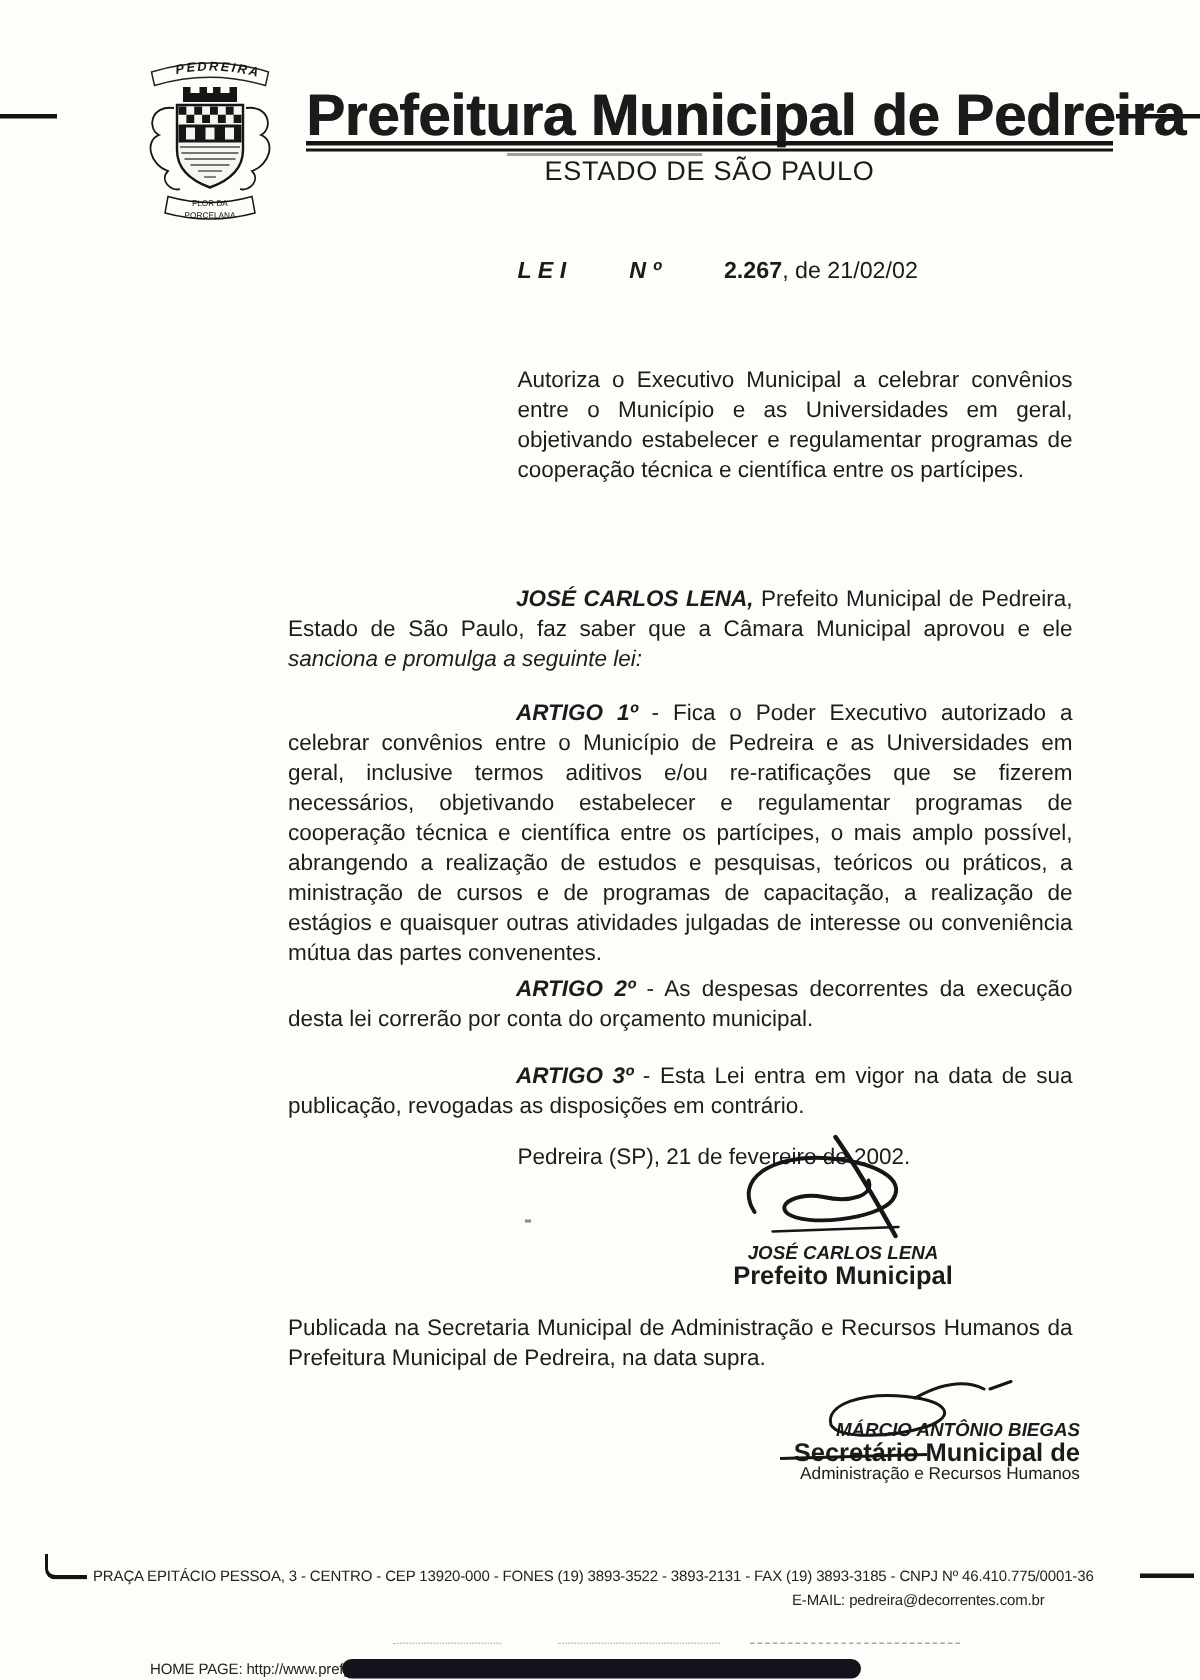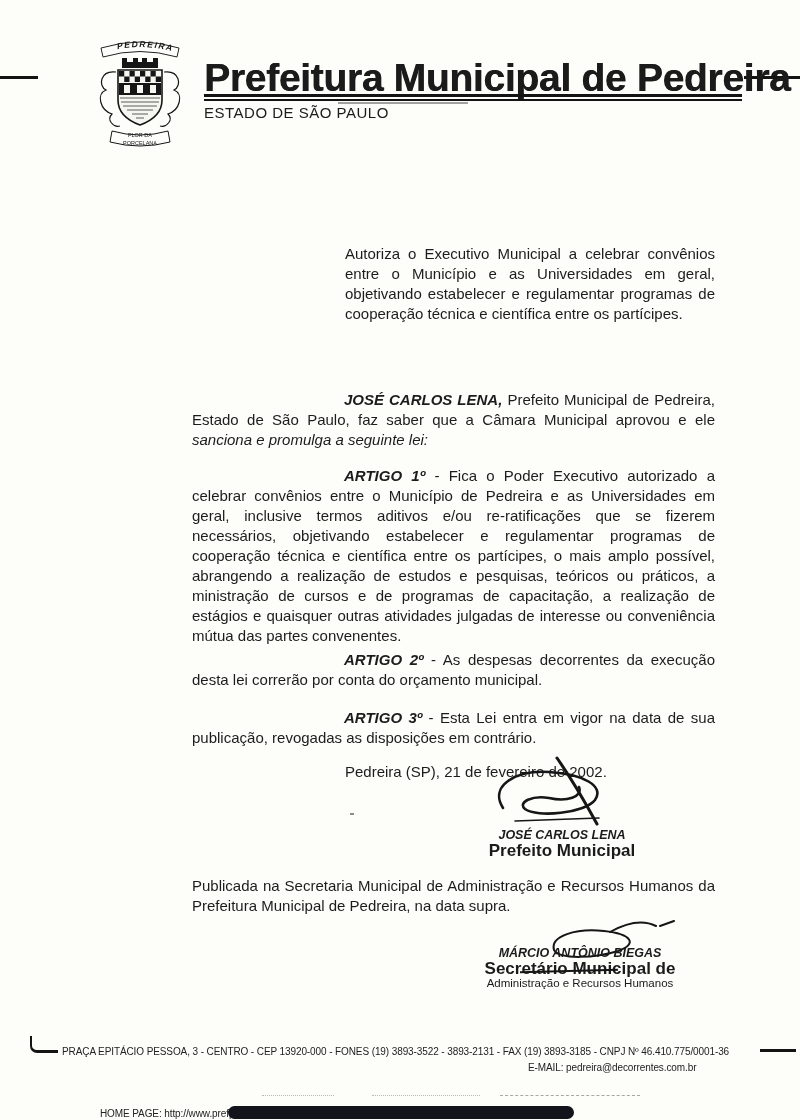--- a/index.html
+++ b/index.html
@@ -14,21 +14,21 @@
   .b{font-weight:bold;}
   .i{font-style:italic;}
   .body-text{font-size:15px;line-height:20px;color:#1c1c1c;}
   .just{text-align:justify;}
   
   .doc-title{
     font-size:39px;font-weight:bold;letter-spacing:-0.3px;white-space:nowrap;
     text-shadow:0.5px 0 0 currentColor;
   }
   .rule{background:#141414;}
-  .subtitle{font-size:15px;letter-spacing:0.5px;}
+  .subtitle{font-size:18px;letter-spacing:0.5px;text-align:center;}
   
   .lei-line{font-size:15.5px;white-space:nowrap;}
   .lei-gap{display:inline-block;width:42px;}
   
   .sig-name{font-size:12.5px;font-weight:bold;font-style:italic;line-height:15px;}
   .sig-role{font-size:17px;font-weight:bold;line-height:15px;}
   .sig-role-light{font-size:11.5px;line-height:14px;}
   .sig-block{text-align:center;}
   svg.sig path{fill:none;stroke:#161616;stroke-linecap:round;}
   
@@ -88,20 +88,23 @@
       <text x="48" y="109" text-anchor="middle" font-size="5.5" fill="#161616">PORCELANA</text>
     </svg>
   </div>
 
   <div class="abs doc-title" style="left:204px;top:56px;">Prefeitura Municipal de Pedreira</div>
   <div class="abs rule" style="left:204px;top:94px;width:538px;height:3px;"></div>
   <div class="abs rule" style="left:204px;top:99px;width:538px;height:1.5px;"></div>
   <div class="abs" style="left:338px;top:102px;width:130px;height:2px;background:#555;opacity:.55;"></div>
   <div class="abs subtitle" style="left:204px;top:104px;width:538px;">ESTADO DE SÃO PAULO</div>
 
+  <div class="abs lei-line" style="left:345px;top:172px;">
+    <span class="b i">L E I</span><span class="lei-gap"></span><span class="b i">N º</span><span class="lei-gap"></span><span class="b">2.267</span><span>, de 21/02/02</span>
+  </div>
 
   <p class="abs body-text just" style="left:345px;top:244px;width:370px;">Autoriza o Executivo Municipal a celebrar convênios entre o Município e as Universidades em geral, objetivando estabelecer e regulamentar programas de cooperação técnica e científica entre os partícipes.</p>
 
   <p class="abs body-text just" style="left:192px;top:390px;width:523px;text-indent:152px;">
     <span class="b i">JOSÉ CARLOS LENA,</span><span> Prefeito Municipal de Pedreira, Estado de São Paulo, faz saber que a Câmara Municipal aprovou e ele </span><span class="i">sanciona e promulga a seguinte lei:</span>
   </p>
 
   <p class="abs body-text just" style="left:192px;top:466px;width:523px;text-indent:152px;">
     <span class="b i">ARTIGO 1º</span><span> - Fica o Poder Executivo autorizado a celebrar convênios entre o Município de Pedreira e as Universidades em geral, inclusive termos aditivos e/ou re-ratificações que se fizerem necessários, objetivando estabelecer e regulamentar programas de cooperação técnica e científica entre os partícipes, o mais amplo possível, abrangendo a realização de estudos e pesquisas, teóricos ou práticos, a ministração de cursos e de programas de capacitação, a realização de estágios e quaisquer outras atividades julgadas de interesse ou conveniência mútua das partes convenentes.</span>
   </p>
@@ -125,21 +128,21 @@
   </div>
   <div class="abs" style="left:350px;top:813px;width:4px;height:2px;background:#8b8b85;"></div>
 
   <p class="abs body-text just" style="left:192px;top:876px;width:523px;">Publicada na Secretaria Municipal de Administração e Recursos Humanos da Prefeitura Municipal de Pedreira, na data supra.</p>
 
   <svg class="abs sig" style="left:540px;top:920px;" width="160" height="40" viewBox="0 0 160 40">
     <path d="M14,30 C10,16 36,8 64,11 C92,14 98,24 78,31 C56,38 20,40 14,30" stroke-width="2"></path>
     <path d="M70,12 C88,2 104,0 116,6" stroke-width="2"></path>
     <path d="M120,6 l14,-5" stroke-width="2"></path>
   </svg>
-  <div class="abs sig-block" style="left:440px;top:946px;width:280px;">
+  <div class="abs sig-block" style="left:440px;top:946px;width:280px;text-align:right;">
     <div class="sig-name">MÁRCIO ANTÔNIO BIEGAS</div>
     <div class="sig-role">Secretário Municipal de</div>
     <div class="sig-role-light">Administração e Recursos Humanos</div>
   </div>
   <div class="abs" style="left:520px;top:970px;width:98px;height:2px;background:#161616;transform:rotate(-1.5deg);"></div>
 
   <div class="abs" style="left:30px;top:1036px;width:26px;height:14px;border-left:2px solid #141414;border-bottom:3px solid #141414;border-bottom-left-radius:7px;"></div>
   <div class="abs footer-text" style="left:62px;top:1046px;">PRAÇA EPITÁCIO PESSOA, 3 - CENTRO - CEP 13920-000 - FONES (19) 3893-3522 - 3893-2131 - FAX (19) 3893-3185 - CNPJ Nº 46.410.775/0001-36</div>
   <div class="abs rule" style="left:760px;top:1049px;width:36px;height:3px;"></div>
   <div class="abs footer-text" style="left:100px;top:1108px;">HOME PAGE: http://www.prefpedreira.com.br</div>

